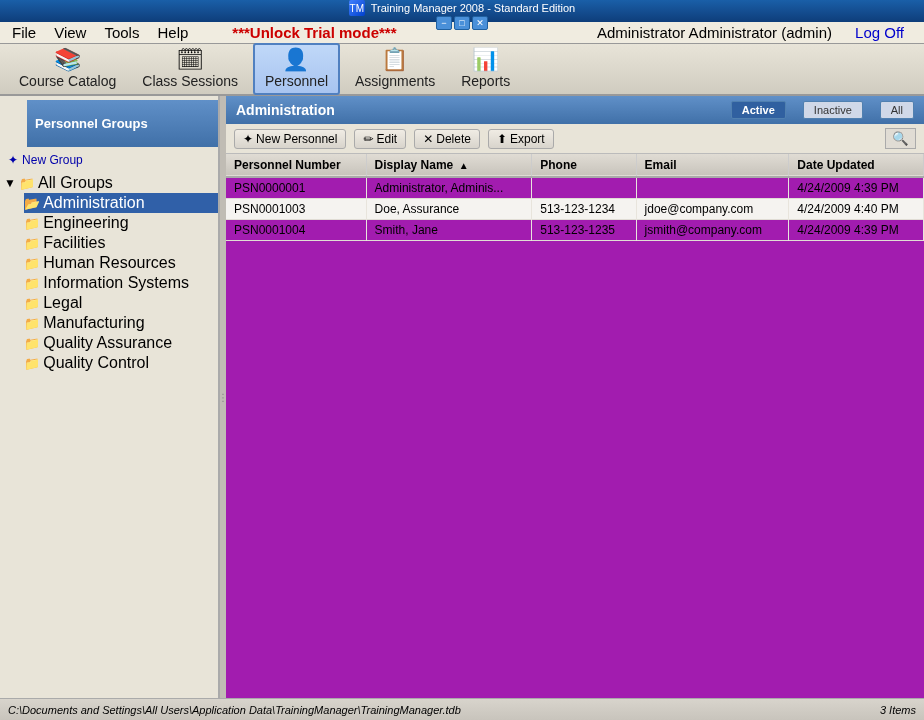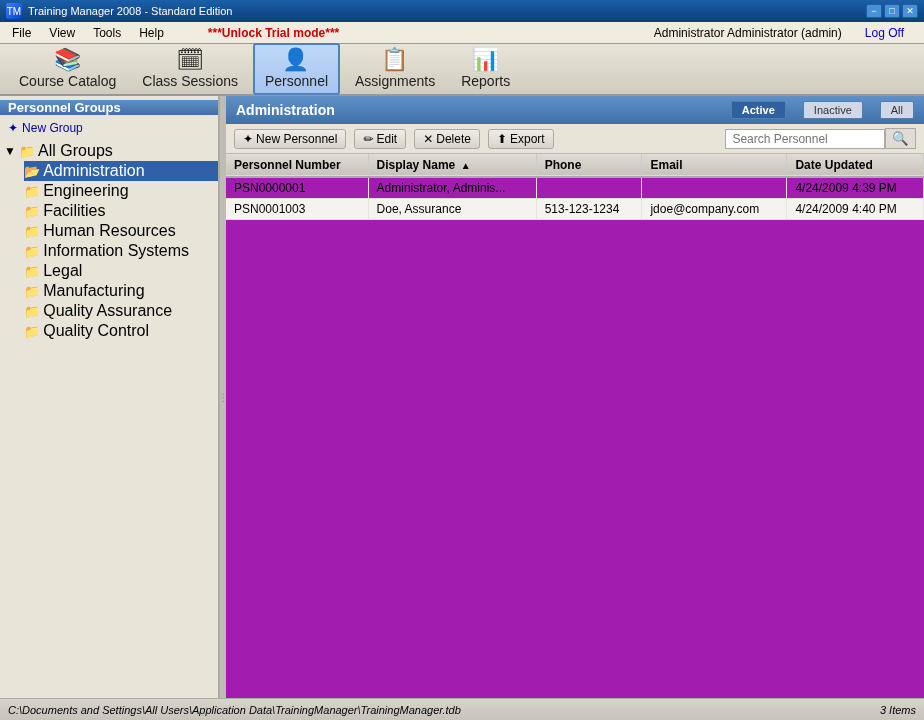--- a/index.html
+++ b/index.html
@@ -7,20 +7,21 @@
 
     
     #titlebar {
       background: linear-gradient(to bottom, #1a5fa8, #0e3d7a);
       color: white;
       height: 22px;
       display: flex;
       align-items: center;
       padding: 0 6px;
       justify-content: space-between;
+      flex-direction: column;
     }
     #titlebar .title-left { display: flex; align-items: center; gap: 6px; font-size: 11px; }
     #titlebar .win-controls { display: flex; gap: 2px; }
     #titlebar .win-btn {
       width: 16px; height: 14px; background: #4a90d9; border: 1px solid #2060a0;
       color: white; font-size: 9px; display: flex; align-items: center; justify-content: center;
       cursor: pointer; border-radius: 2px;
     }
 
     
@@ -29,21 +30,21 @@
       border-bottom: 1px solid #999;
       height: 22px;
       display: flex;
       align-items: center;
       padding: 0 4px;
       gap: 2px;
     }
     #menubar span {
       padding: 2px 8px;
       cursor: pointer;
-      font-size: 12px;
+      font-size: 15px;
       color: #000;
     }
     #menubar .trial-notice { color: #cc0000; font-weight: bold; margin-left: 26px; }
     #menubar .admin-info { margin-left: auto; font-size: 11px; color: #333; }
     #menubar .logoff { color: #0000cc; cursor: pointer; margin-left: 4px; }
 
     
     #toolbar {
       background: linear-gradient(to bottom, #e8e4d8, #d0ccc0);
       border-bottom: 2px solid #999;
@@ -84,23 +85,24 @@
       min-width: 220px;
       background: #e8e4d8;
       border-right: 2px solid #aaa;
       overflow-y: auto;
       padding: 4px 0;
     }
     #sidebar .panel-title {
       background: linear-gradient(to bottom, #6090c8, #4070a8);
       color: white;
       font-weight: bold;
-      padding: 0 8px;
+      padding: 16px 8px;
       font-size: 13px;
       margin-bottom: 4px;
+      margin-left: 27px;
     }
     .new-group-btn {
       display: flex;
       align-items: center;
       gap: 4px;
       padding: 2px 8px;
       cursor: pointer;
       color: #0000aa;
       margin-bottom: 4px;
     }
@@ -390,21 +392,20 @@
       </button>
       <button class="action-btn">
         <span>✕</span>
         <span>Delete</span>
       </button>
       <button class="action-btn">
         <span>⬆</span>
         <span>Export</span>
       </button>
       <div class="search-box">
-        <input type="text" class="search-input" placeholder="Search Personnel" style="">
         <button class="search-btn">🔍</button>
       </div>
     </div>
 
     <div id="data-table">
       <table>
         <thead>
           <tr>
             <th>
               <span>Personnel Number</span>
@@ -432,20 +433,27 @@
       <td></td>
       <td>4/24/2009 4:39 PM</td>
     </tr>
             <tr>
       <td>PSN0001003</td>
       <td>Doe, Assurance</td>
       <td>513-123-1234</td>
       <td>jdoe@company.com</td>
       <td>4/24/2009 4:40 PM</td>
     </tr>
+            <tr>
+      <td>PSN0001004</td>
+      <td>Smith, Jane</td>
+      <td>513-123-1235</td>
+      <td>jsmith@company.com</td>
+      <td>4/24/2009 4:39 PM</td>
+    </tr>
           </tbody>
       </table>
     </div>
   </div>
 </div>
 
 <div id="statusbar">
   <span>C:\Documents and Settings\All Users\Application Data\TrainingManager\TrainingManager.tdb</span>
   <span>3 Items</span>
 </div>

